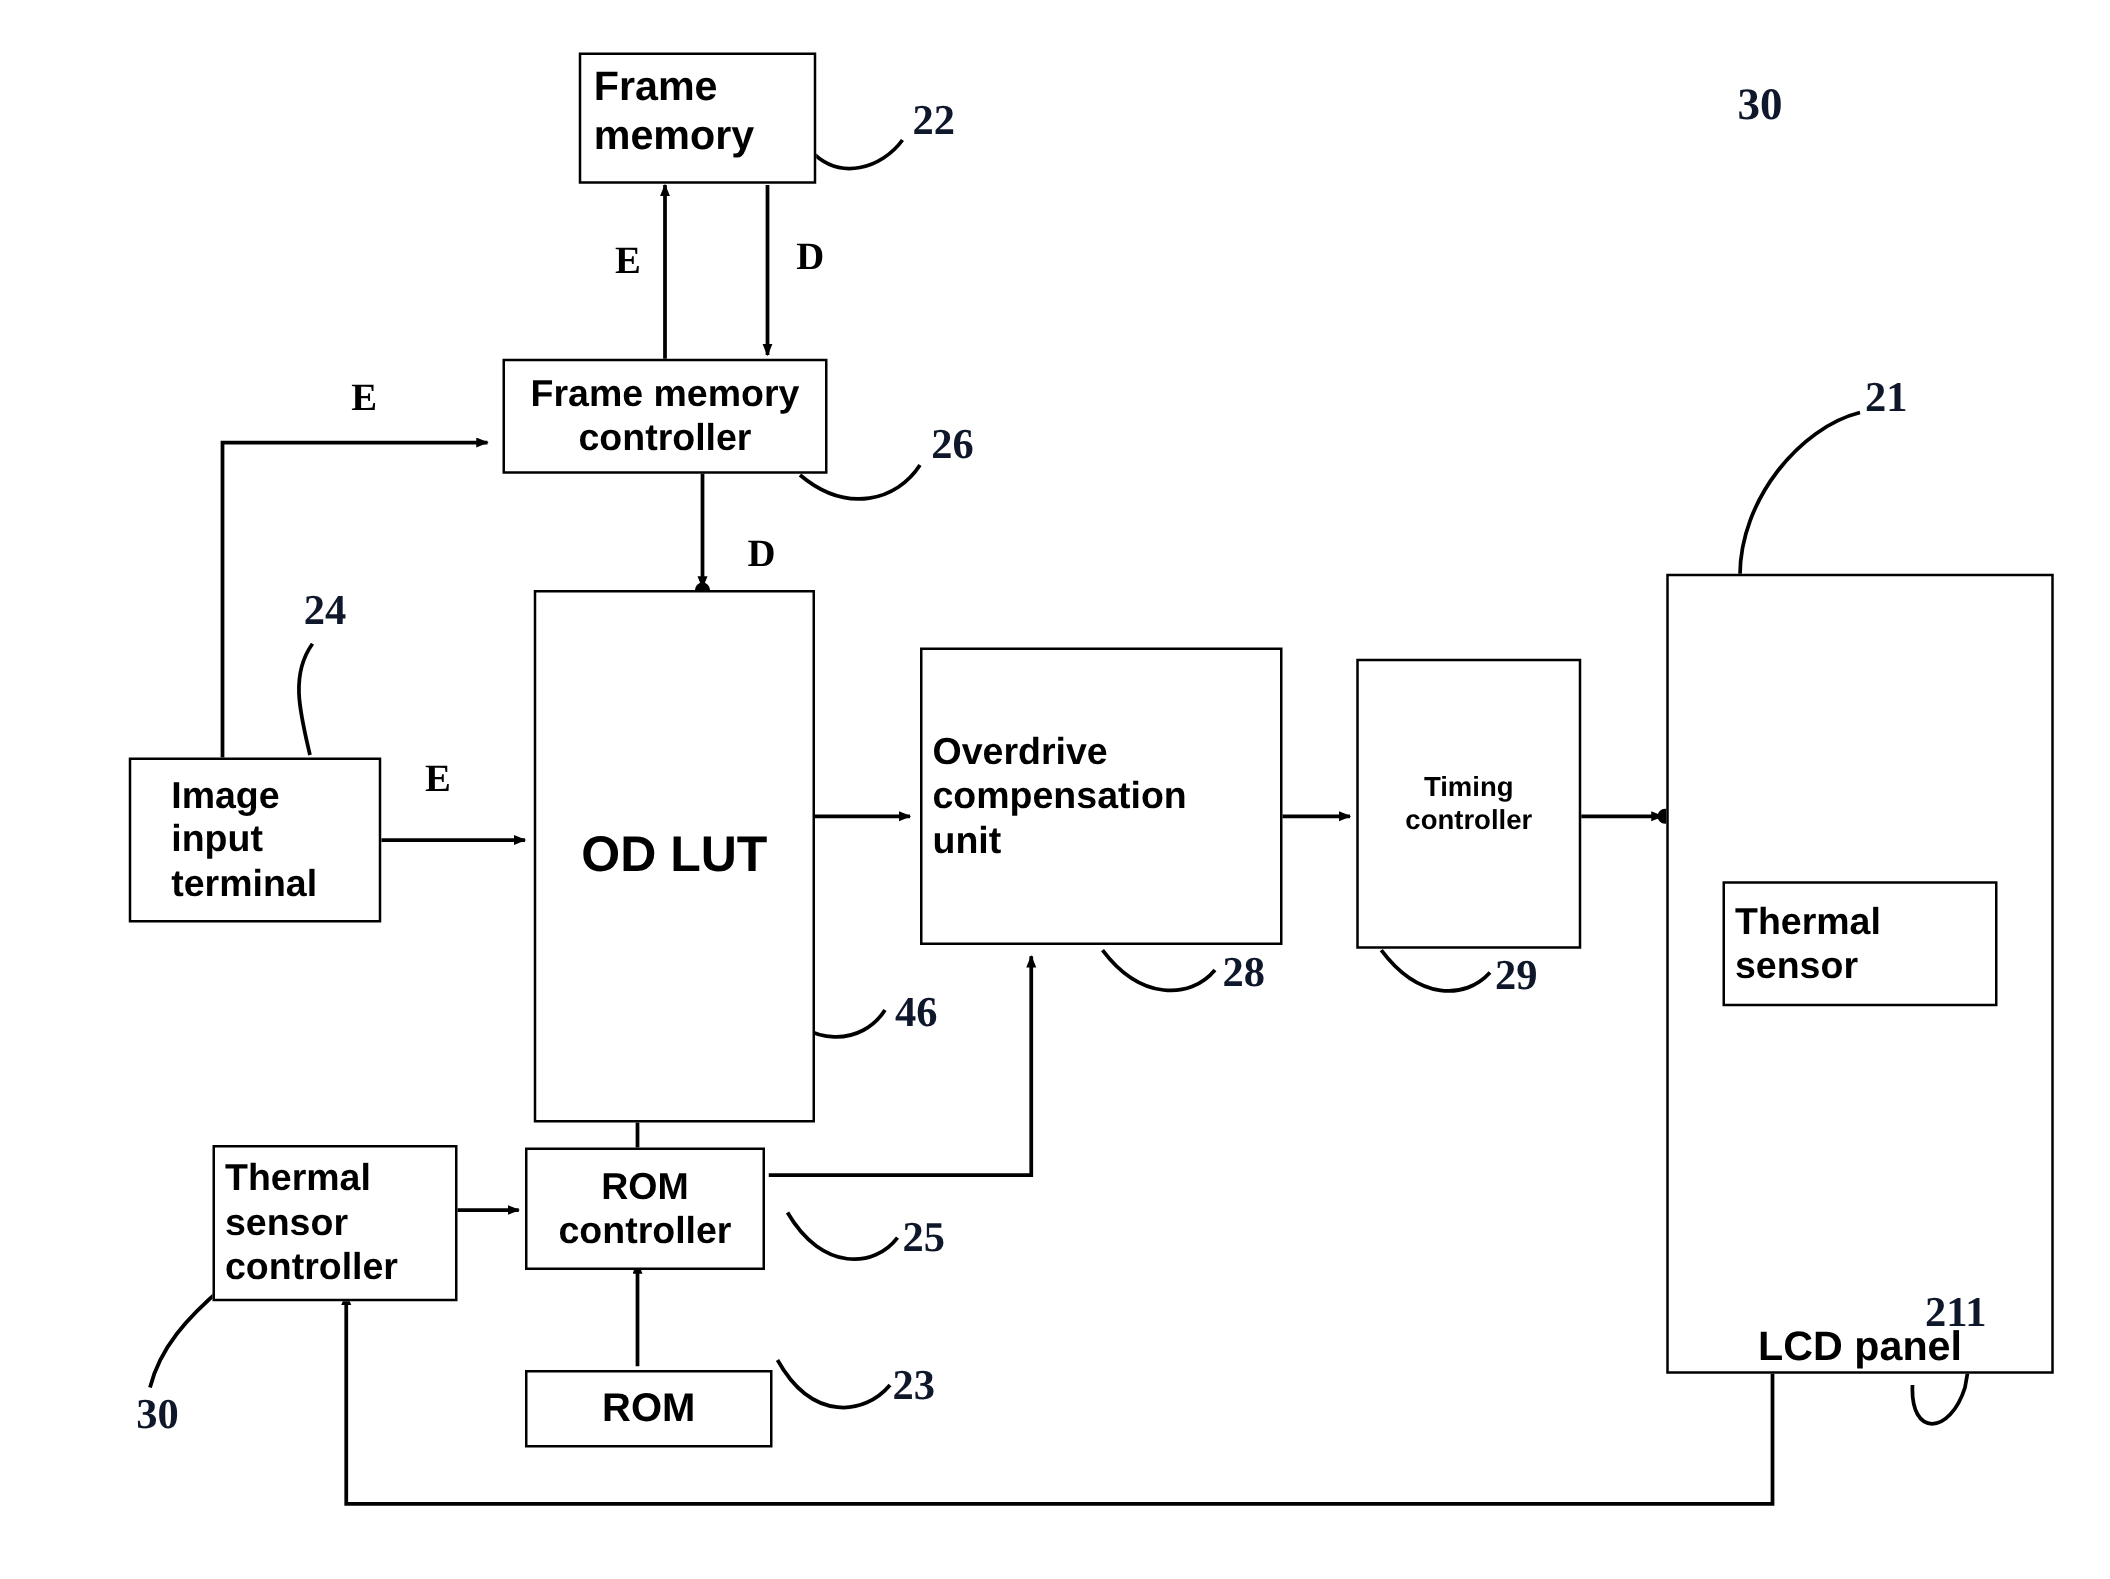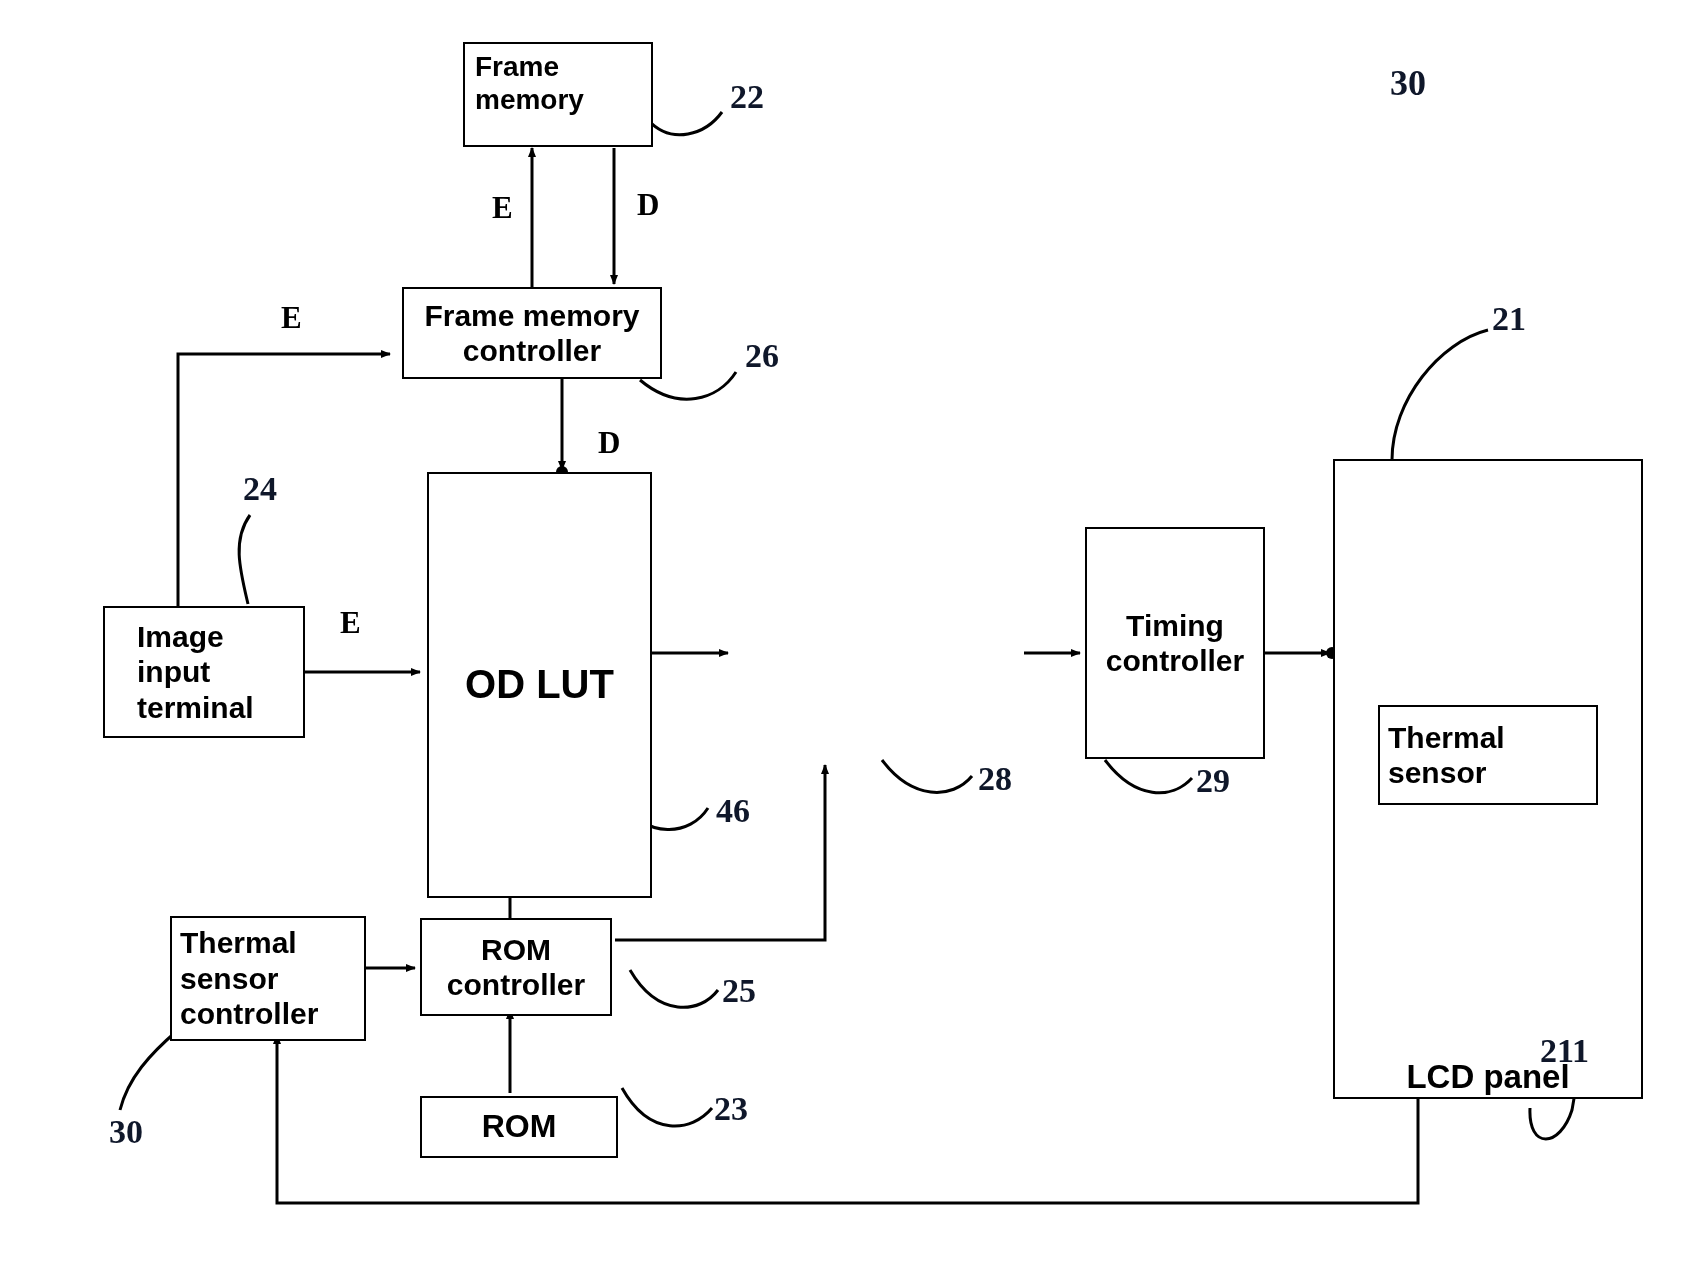--- a/index.html
+++ b/index.html
@@ -139,42 +139,47 @@
 
     <path d="M630,970 C658,1018 700,1014 718,990" stroke="#000" stroke-width="3" fill="none"></path>
 
     <path d="M622,1088 C650,1138 692,1132 712,1108" stroke="#000" stroke-width="3" fill="none"></path>
 
     <path d="M178,1030 C150,1054 128,1078 120,1110" stroke="#000" stroke-width="3" fill="none"></path>
 
     <path d="M1498,800 C1556,876 1598,980 1572,1110 C1560,1148 1528,1150 1530,1108" stroke="#000" stroke-width="3" fill="none"></path>
   </svg>
 
-  <div class="box top-left" style="left:463px; top:42px; width:190px; height:105px; font-size:28px;">
+  <div class="box top-left" style="left:463px; top:42px; width:190px; height:105px; font-size:33px;">
     <span>Frame
 memory</span>
   </div>
 
   <div class="box" style="left:402px; top:287px; width:260px; height:92px; font-size:30px;">
     <span>Frame memory
 controller</span>
   </div>
 
   <div class="box left-align" style="left:103px; top:606px; width:202px; height:132px; font-size:30px;padding-left:32px;">
     <span>Image
 input
 terminal</span>
   </div>
 
   <div class="box" style="left:427px; top:472px; width:225px; height:426px; font-size:40px;">
     <span>OD LUT</span>
   </div>
 
-
-  <div class="box" style="left:1085px; top:527px; width:180px; height:232px; font-size:30px;">
+  <div class="box left-align" style="left:736px; top:518px; width:290px; height:238px; font-size:30px;">
+    <span>Overdrive
+compensation
+unit</span>
+  </div>
+
+  <div class="box" style="left:1085px; top:527px; width:180px; height:232px; font-size:22px;">
     <span>Timing
 controller</span>
   </div>
 
   <div class="box" style="left:1333px; top:459px; width:310px; height:640px; font-size:33px; align-items:flex-end; padding-top:72px;">
     <span>LCD panel</span>
   </div>
 
   <div class="box left-align" style="left:1378px; top:705px; width:220px; height:100px; font-size:30px;">
     <span>Thermal

